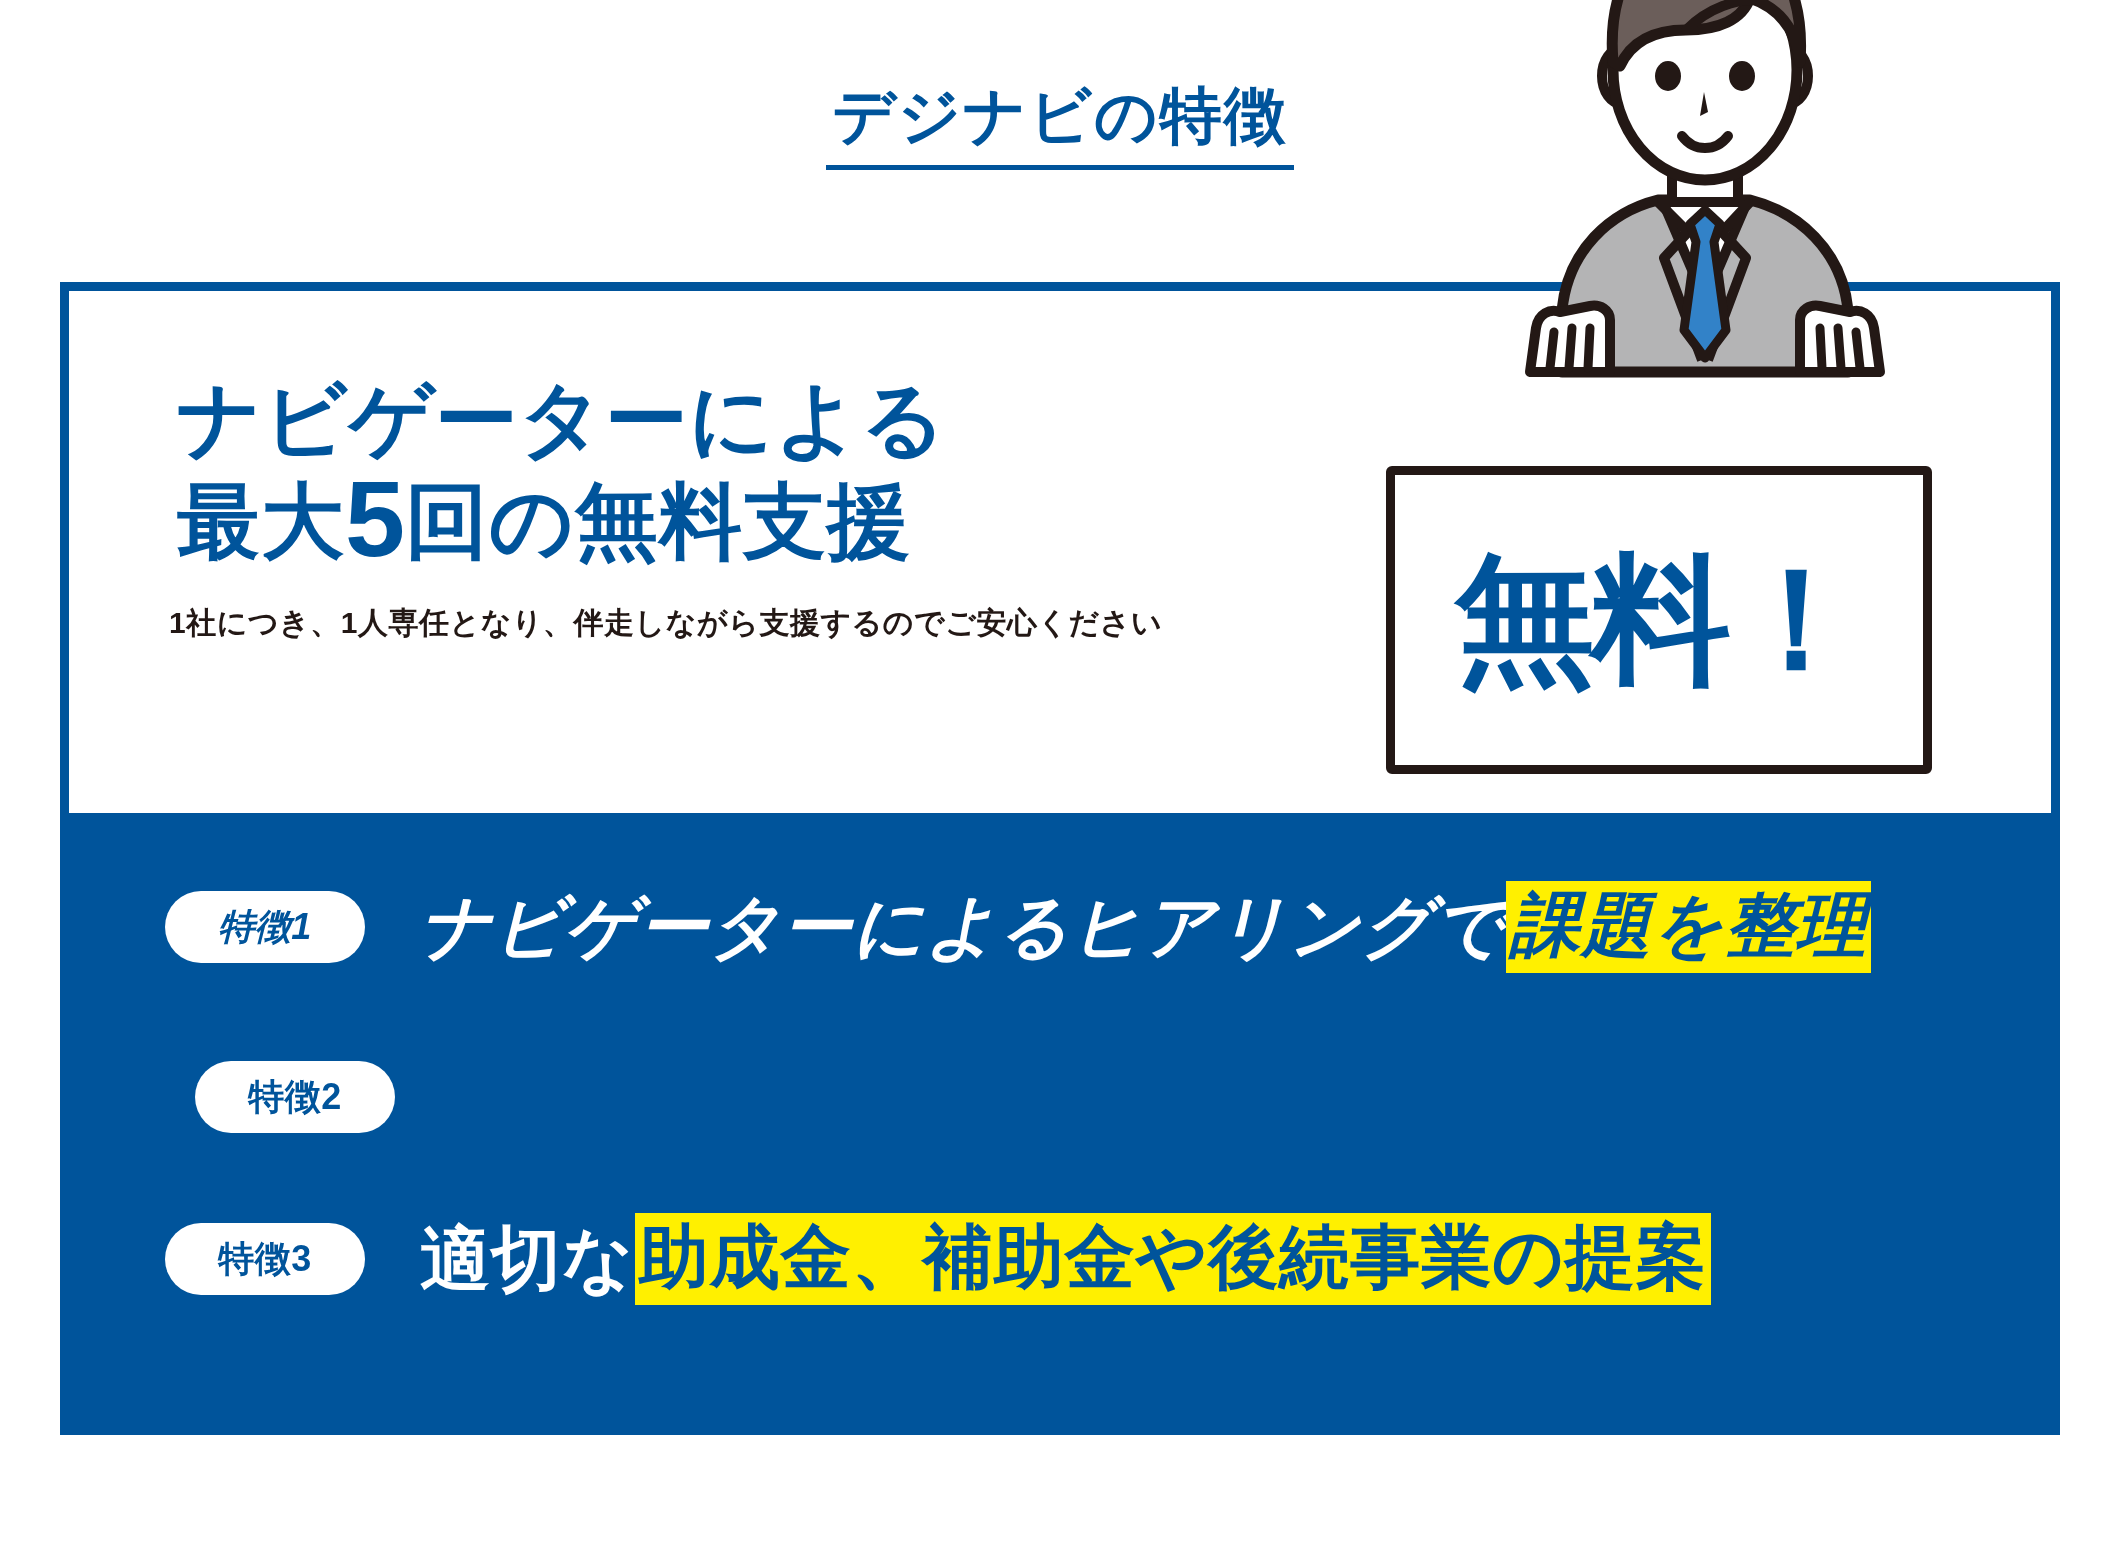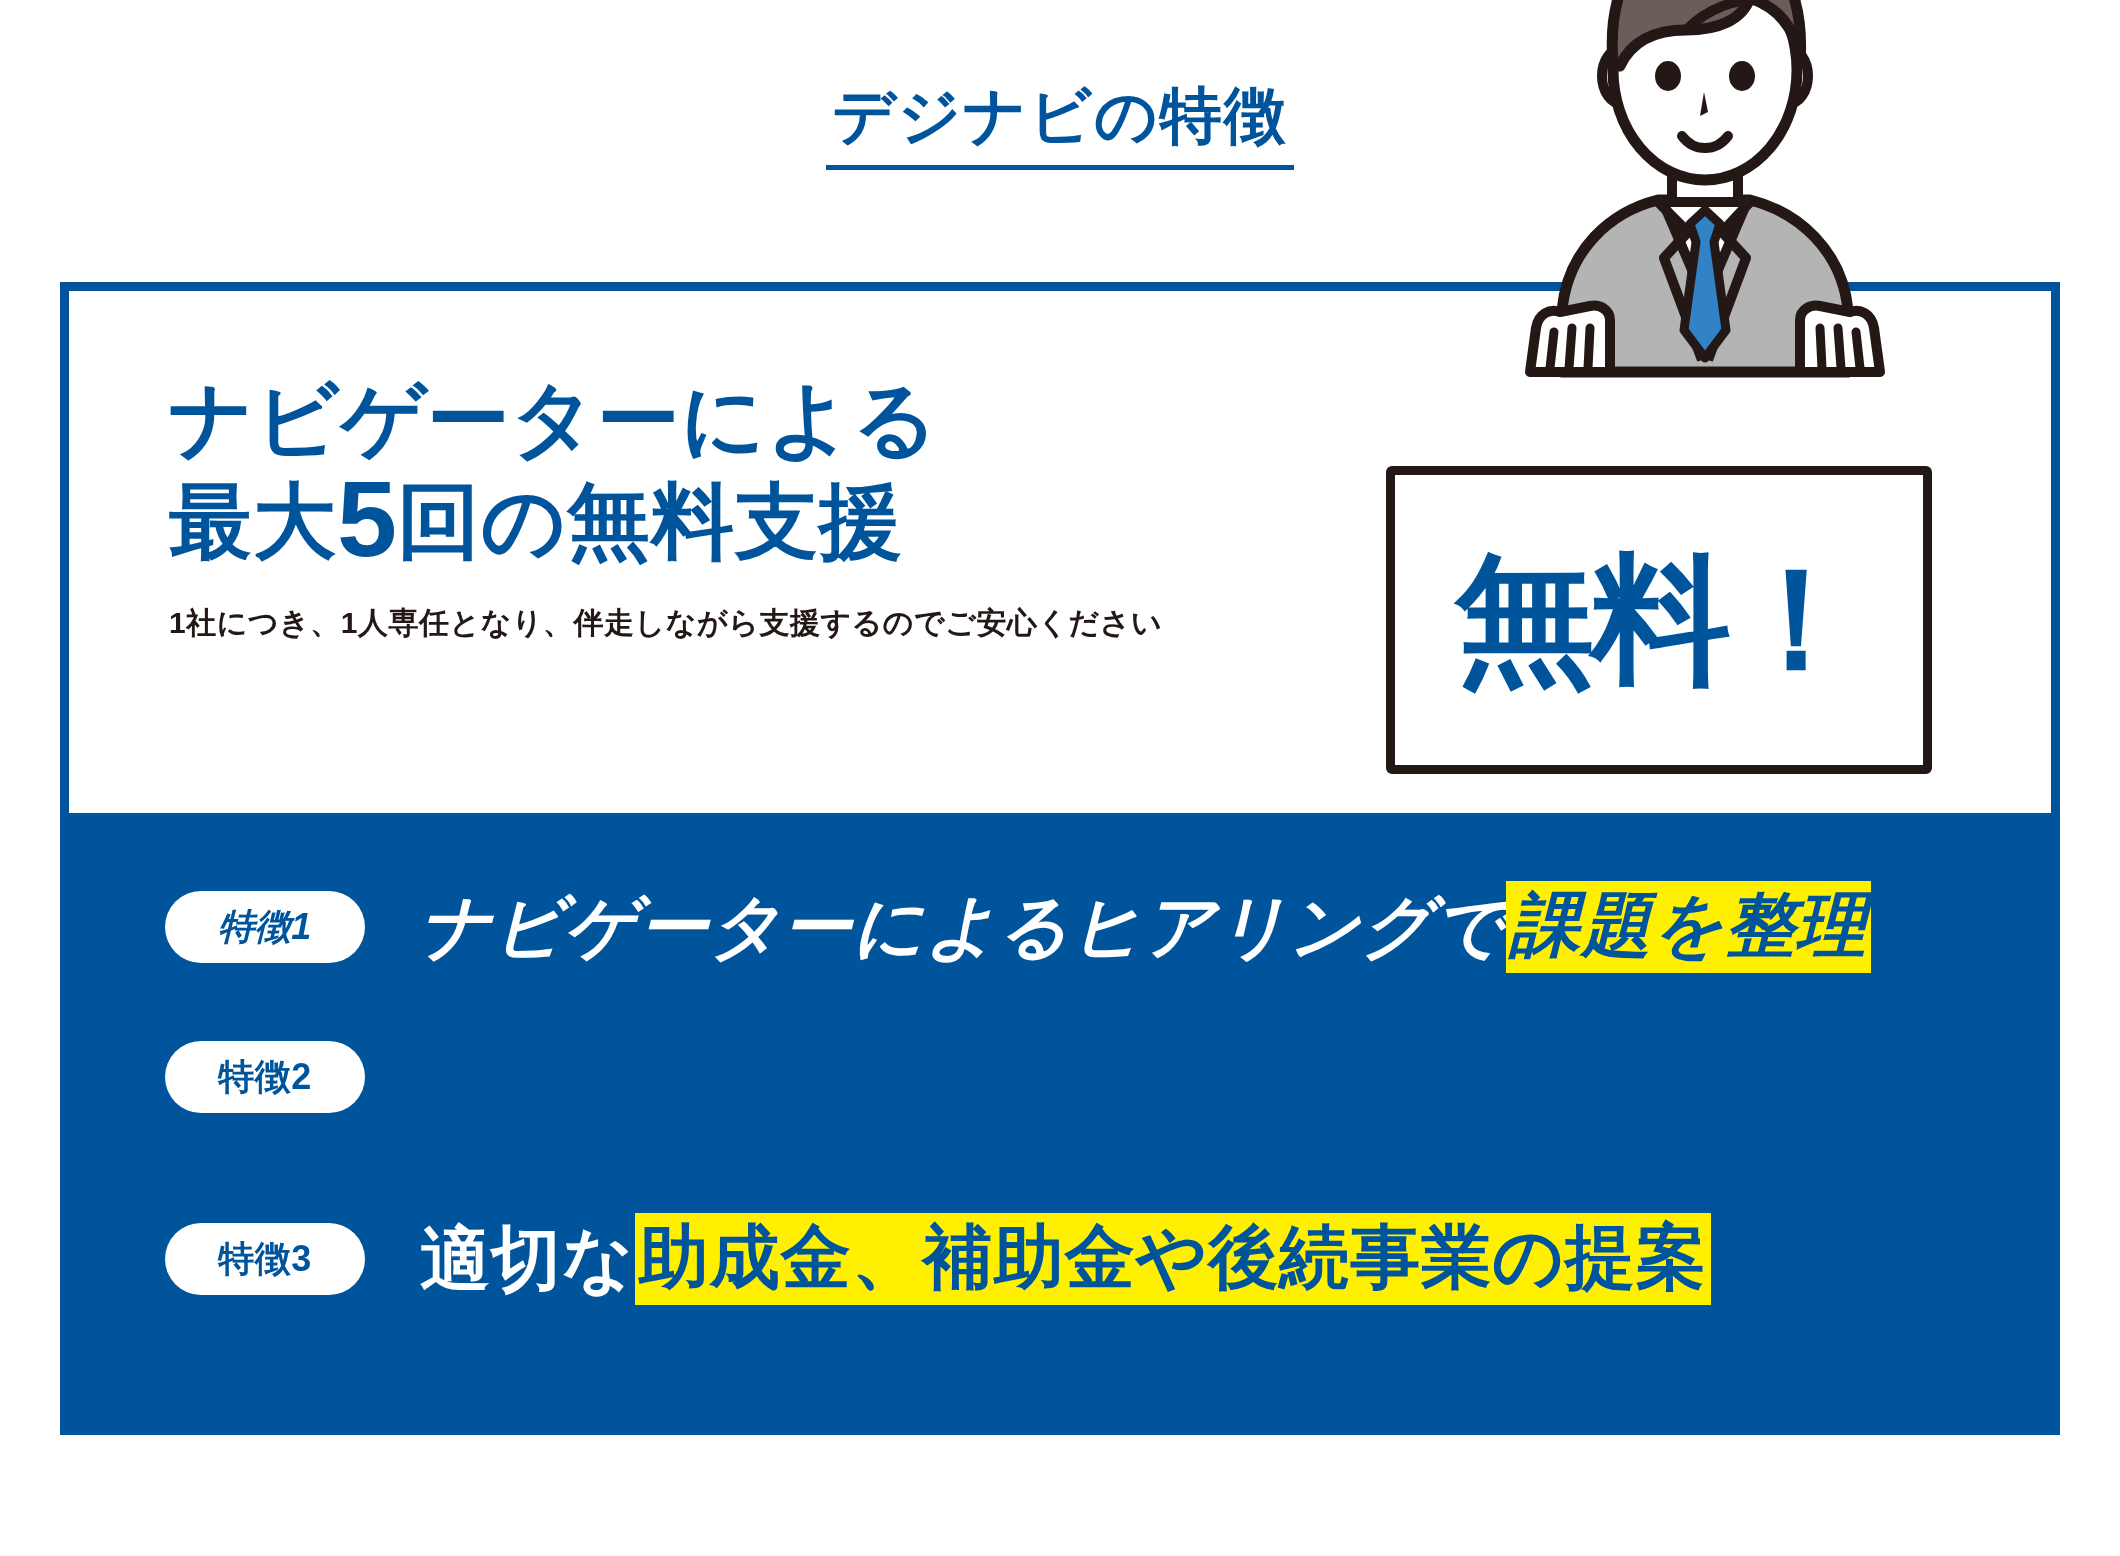--- a/index.html
+++ b/index.html
@@ -61,20 +61,21 @@
     left:100px; top:78px;
     width:1180px;
   }
   .headline-line {
     color:#00549B;
     font-weight:bold;
     font-size:83px;
     line-height:1.22;
     letter-spacing:1px;
     white-space:nowrap;
+    margin-left:8px;
   }
   .headline-line .big-num {
     font-size:108px;
     line-height:0.9;
     vertical-align:-6px;
     letter-spacing:0;
   }
   #headline-sub {
     margin-top:30px;
     color:#231815;
@@ -101,21 +102,21 @@
   }
   .feature-row {
     position:absolute;
     left:0;
     width:2000px;
     height:110px;
     display:flex;
     align-items:center;
   }
   #feature-row-0 { top:30px;font-style:italic; }
-  #feature-row-1 { top:180px; }
+  #feature-row-1 { top:200px;margin-left:30px; }
   #feature-row-2 { top:362px; }
 
   .feature-badge {
     flex:0 0 auto;
     margin-left:105px;
     width:200px; height:72px;
     background:#ffffff;
     border-radius:40px;
     color:#00549B;
     font-size:36px;

